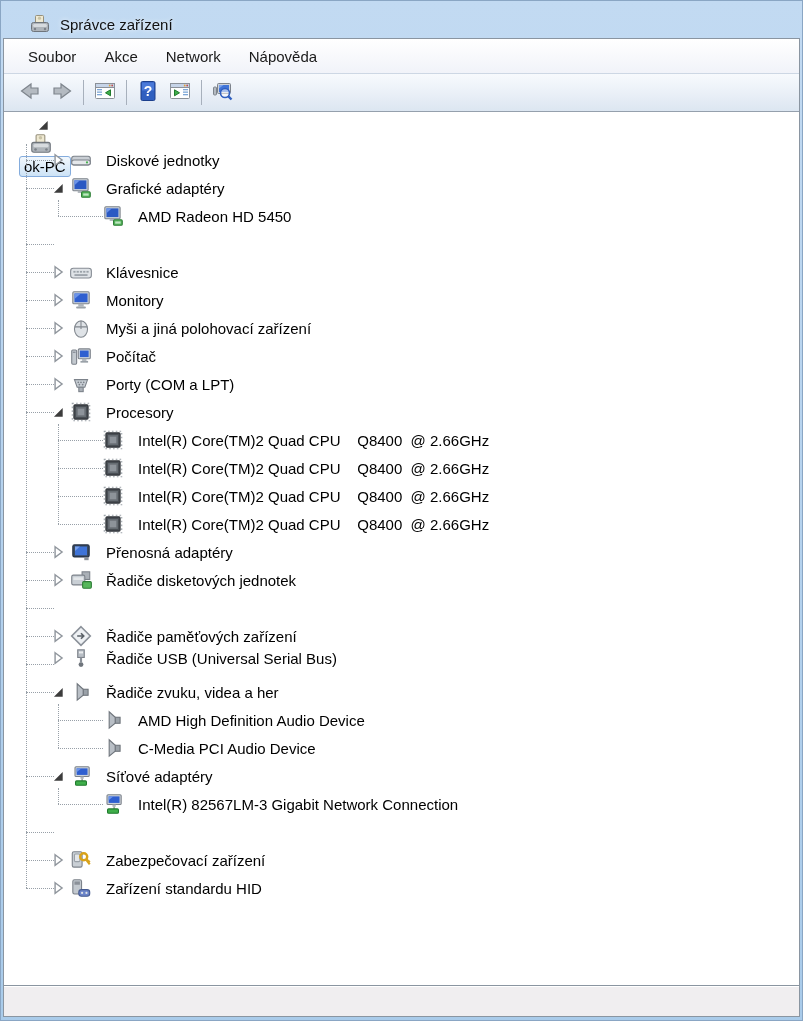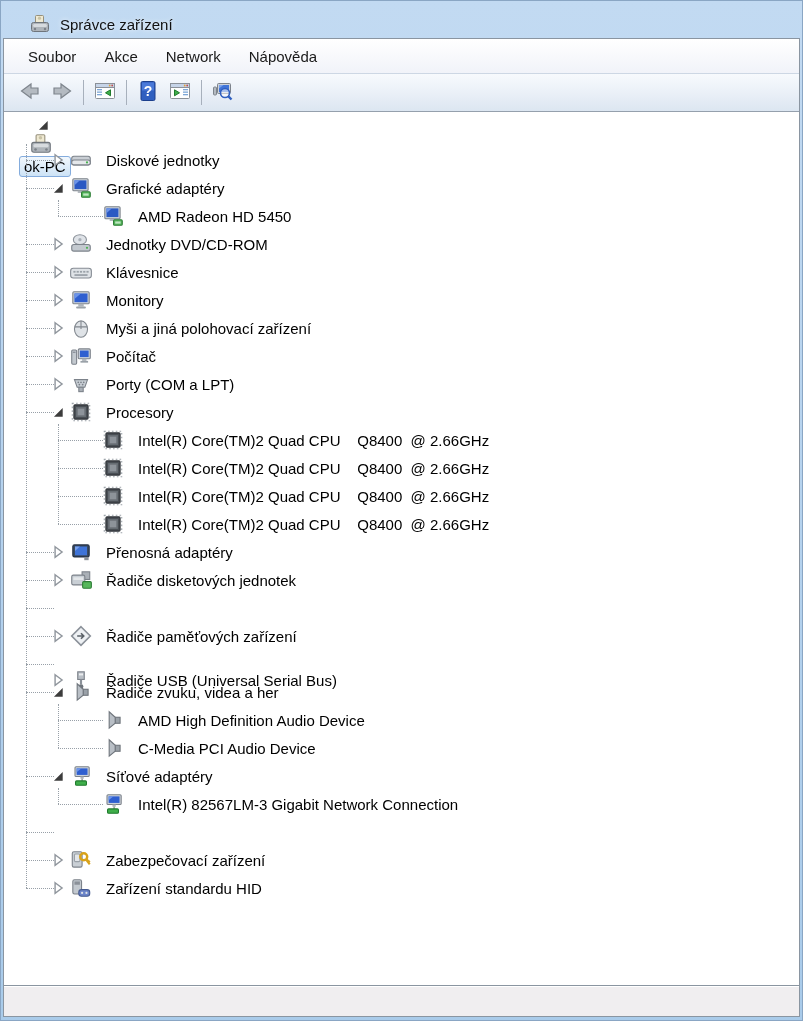--- a/index.html
+++ b/index.html
@@ -137,28 +137,20 @@
         <div class="hstub" style="left: 54px; width: 45px; top: 104px;"></div>
         <div class="row" style="left: 79px; top: 90px;"><span class="expander"></span><span class="dev-icon"><svg viewBox="0 0 22 22">
               <rect x="3.5" y="2.5" width="14" height="11" rx="1" fill="#cdd3da" stroke="#7c828a"></rect>
               <rect x="5" y="4" width="11" height="8" fill="#2b59c3"></rect>
               <polygon points="5,4 10,4 5,8.5" fill="#6c94e8"></polygon>
               <rect x="8" y="13.5" width="5" height="2" fill="#aeb4bb"></rect>
               <rect x="11.5" y="14.5" width="8" height="5" rx="1" fill="#57b75c" stroke="#2e7d36"></rect>
               <rect x="13" y="16" width="5" height="2" fill="#bfe6c2"></rect>
             </svg></span><span class="label">AMD Radeon HD 5450</span></div>
         <div class="hstub" style="left: 22px; width: 28px; top: 132px;"></div>
-        <div class="row" style="left: 47px; top: 118px;"><span class="expander"><svg viewBox="0 0 12 12">
-              <polygon points="3.5,1.5 9.5,6 3.5,10.5" fill="#fff" stroke="#8f959c" stroke-width="1.2"></polygon>
-            </svg></span><span class="dev-icon"><svg viewBox="0 0 22 22">
-              <ellipse cx="10" cy="7" rx="6" ry="4.5" fill="#dfe3e8" stroke="#8b9199"></ellipse>
-              <circle cx="10" cy="7" r="1.5" fill="#aab0b8"></circle>
-              <rect x="2.5" y="11.5" width="17" height="6" rx="2" fill="#c3c9cf" stroke="#7c828a"></rect>
-              <circle cx="16.5" cy="14.5" r="1" fill="#49b04f"></circle>
-            </svg></span><span class="label">Jednotky DVD/CD-ROM</span></div>
         <div class="hstub" style="left: 22px; width: 28px; top: 160px;"></div>
         <div class="row" style="left: 47px; top: 146px;"><span class="expander"><svg viewBox="0 0 12 12">
               <polygon points="3.5,1.5 9.5,6 3.5,10.5" fill="#fff" stroke="#8f959c" stroke-width="1.2"></polygon>
             </svg></span><span class="dev-icon"><svg viewBox="0 0 22 22">
               <rect x="1.5" y="7.5" width="19" height="9" rx="2.5" fill="#dfe3e7" stroke="#868c94"></rect>
               <g fill="#9aa1a8">
                 <rect x="4" y="10" width="2" height="1.6"></rect>
                 <rect x="7" y="10" width="2" height="1.6"></rect>
                 <rect x="10" y="10" width="2" height="1.6"></rect>
                 <rect x="13" y="10" width="2" height="1.6"></rect>
@@ -265,21 +257,21 @@
             </svg></span><span class="label">Řadiče disketových jednotek</span></div>
         <div class="hstub" style="left: 22px; width: 28px; top: 496px;"></div>
         <div class="hstub" style="left: 22px; width: 28px; top: 524px;"></div>
         <div class="row" style="left: 47px; top: 510px;"><span class="expander"><svg viewBox="0 0 12 12">
               <polygon points="3.5,1.5 9.5,6 3.5,10.5" fill="#fff" stroke="#8f959c" stroke-width="1.2"></polygon>
             </svg></span><span class="dev-icon"><svg viewBox="0 0 22 22">
               <polygon points="11,2.5 19.5,11 11,19.5 2.5,11" fill="#eef1f4" stroke="#8b9199" stroke-width="1.5"></polygon>
               <path d="M7.5,11 h6 m-2.5,-2.5 l2.5,2.5 l-2.5,2.5" stroke="#5b6168" stroke-width="1.5" fill="none"></path>
             </svg></span><span class="label">Řadiče paměťových zařízení</span></div>
         <div class="hstub" style="left: 22px; width: 28px; top: 552px;"></div>
-        <div class="row" style="left: 47px; top: 554px;"><span class="expander"><svg viewBox="0 0 12 12">
+        <div class="row" style="left: 47px; top: 532px;"><span class="expander"><svg viewBox="0 0 12 12">
               <polygon points="3.5,1.5 9.5,6 3.5,10.5" fill="#fff" stroke="#8f959c" stroke-width="1.2"></polygon>
             </svg></span><span class="dev-icon"><svg viewBox="0 0 22 22">
               <rect x="8" y="3.5" width="6" height="7" fill="#b9bfc6" stroke="#7c828a"></rect>
               <rect x="9.4" y="5" width="1.3" height="1.8" fill="#fff"></rect>
               <rect x="11.3" y="5" width="1.3" height="1.8" fill="#fff"></rect>
               <rect x="10" y="10.5" width="2" height="4.5" fill="#8b9199"></rect>
               <circle cx="11" cy="17" r="2.2" fill="#6f757c"></circle>
             </svg></span><span class="label">Řadiče USB (Universal Serial Bus)</span></div>
         <div class="hstub" style="left: 22px; width: 28px; top: 580px;"></div>
         <div class="row" style="left: 47px; top: 566px;"><span class="expander"><svg viewBox="0 0 12 12">

